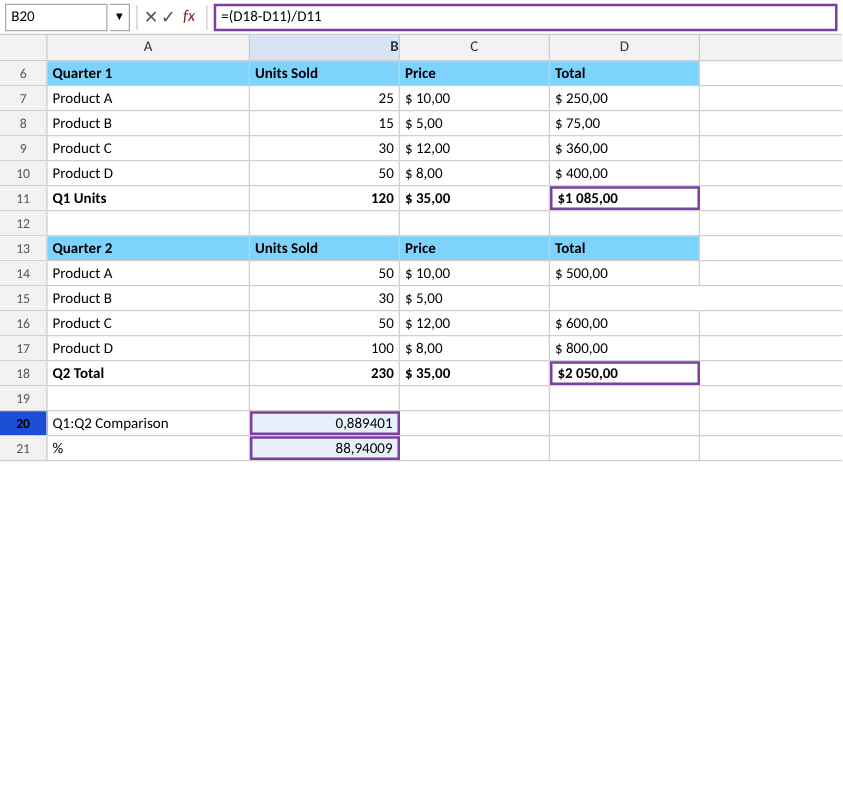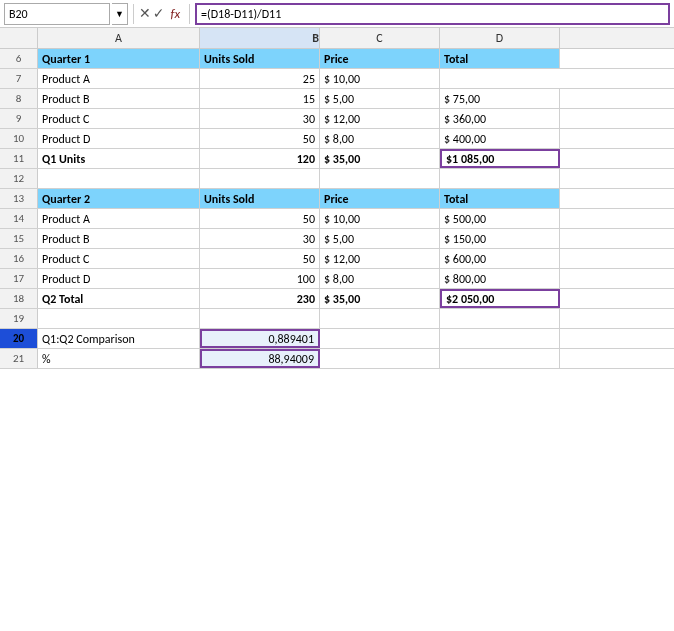--- a/index.html
+++ b/index.html
@@ -16,21 +16,21 @@
     .formula-bar {
       display: flex;
       align-items: center;
       height: 28px;
       border-bottom: 1px solid #ccc;
       background: #fff;
       padding: 0 4px;
       gap: 2px;
     }
     .name-box {
-      width: 106px;
+      width: 82px;
       height: 22px;
       border: 1px solid #aaa;
       padding: 0 4px;
       font-size: 12px;
       display: flex;
       align-items: center;
     }
     .name-box-dropdown {
       width: 16px;
       height: 22px;
@@ -192,20 +192,21 @@
       <div class="cell cell-a header-cell">Quarter 1</div>
       <div class="cell cell-b header-cell text-left">Units Sold</div>
       <div class="cell cell-c header-cell">Price</div>
       <div class="cell cell-d header-cell">Total</div>
     </div>
     <div class="sheet-row">
       <div class="row-num">7</div>
       <div class="cell cell-a">Product A</div>
       <div class="cell cell-b">25</div>
       <div class="cell cell-c">$  10,00</div>
+      <div class="cell cell-d">$  250,00</div>
     </div>
     <div class="sheet-row">
       <div class="row-num">8</div>
       <div class="cell cell-a">Product B</div>
       <div class="cell cell-b">15</div>
       <div class="cell cell-c">$   5,00</div>
       <div class="cell cell-d">$    75,00</div>
     </div>
     <div class="sheet-row">
       <div class="row-num">9</div>
@@ -247,21 +248,20 @@
       <div class="cell cell-a">Product A</div>
       <div class="cell cell-b">50</div>
       <div class="cell cell-c">$  10,00</div>
       <div class="cell cell-d">$  500,00</div>
     </div>
     <div class="sheet-row">
       <div class="row-num">15</div>
       <div class="cell cell-a">Product B</div>
       <div class="cell cell-b">30</div>
       <div class="cell cell-c">$   5,00</div>
-      <div class="cell cell-d">$  150,00</div>
     </div>
     <div class="sheet-row">
       <div class="row-num">16</div>
       <div class="cell cell-a">Product C</div>
       <div class="cell cell-b">50</div>
       <div class="cell cell-c">$  12,00</div>
       <div class="cell cell-d">$  600,00</div>
     </div>
     <div class="sheet-row">
       <div class="row-num">17</div>

